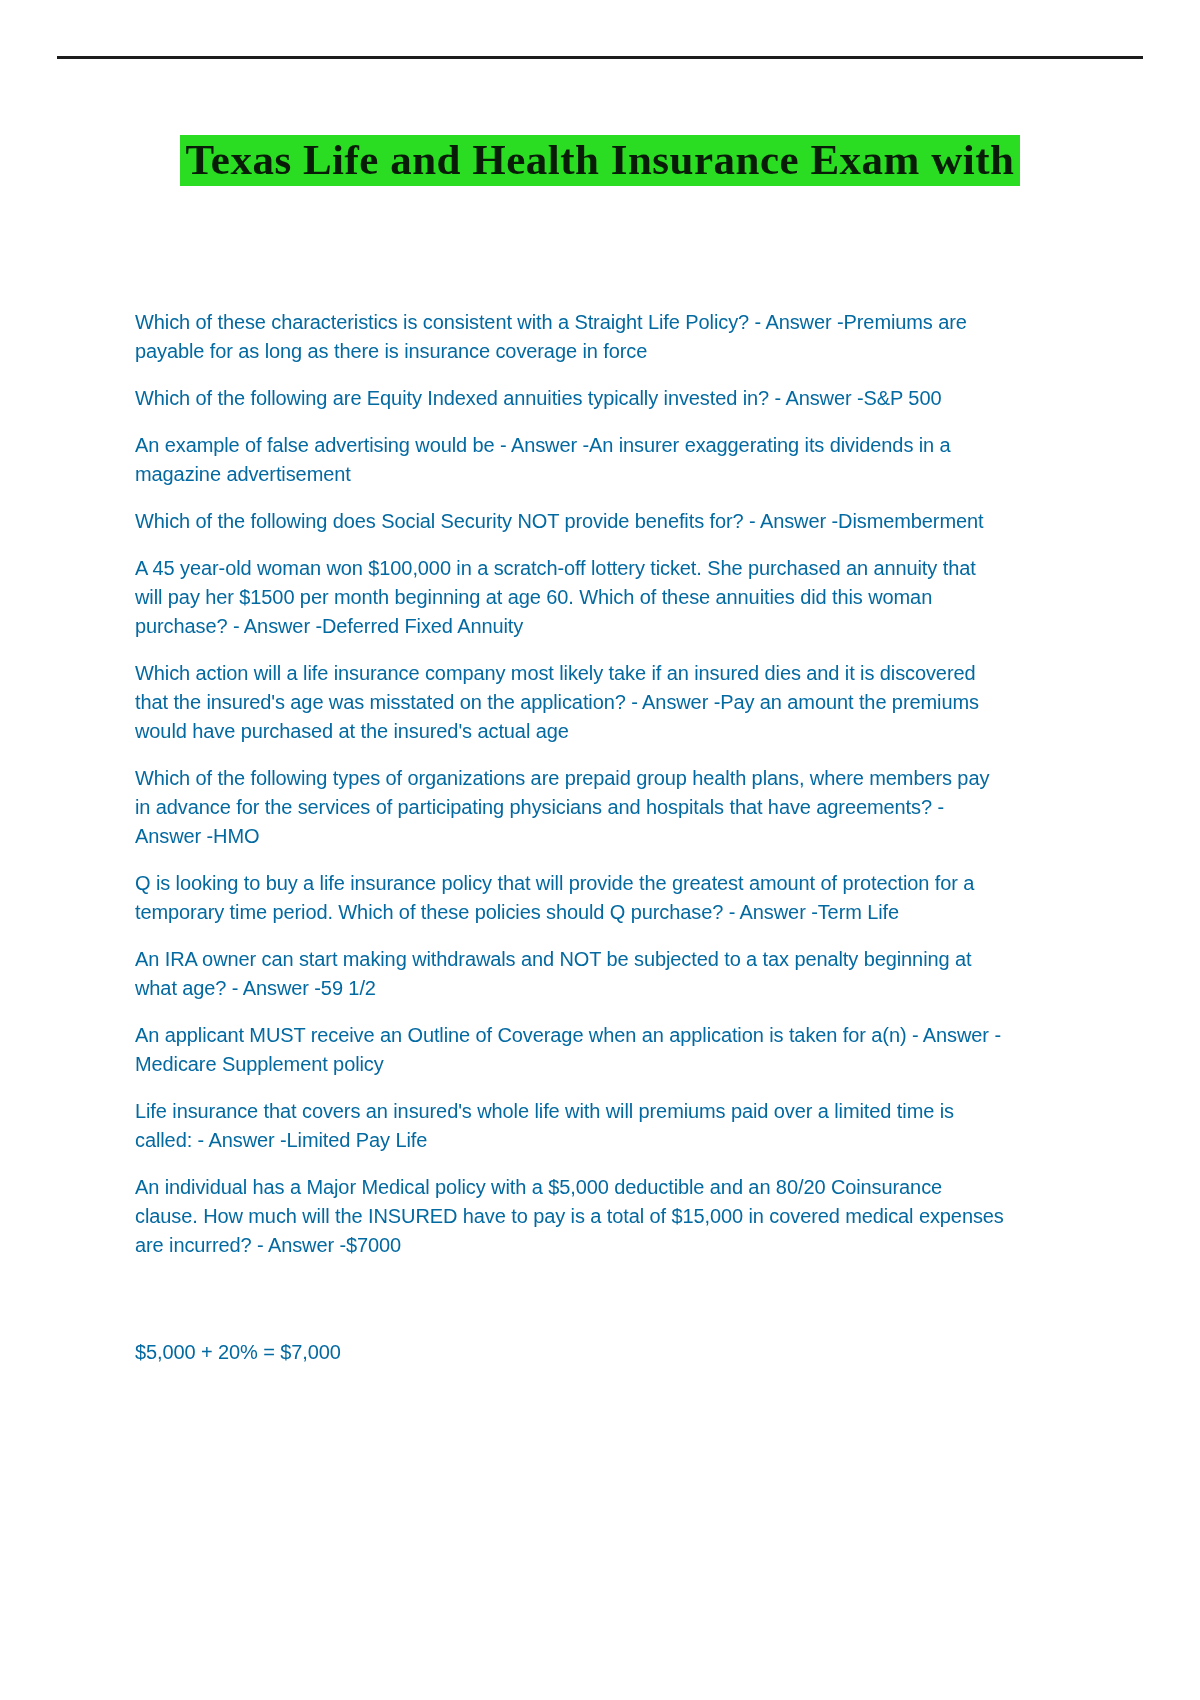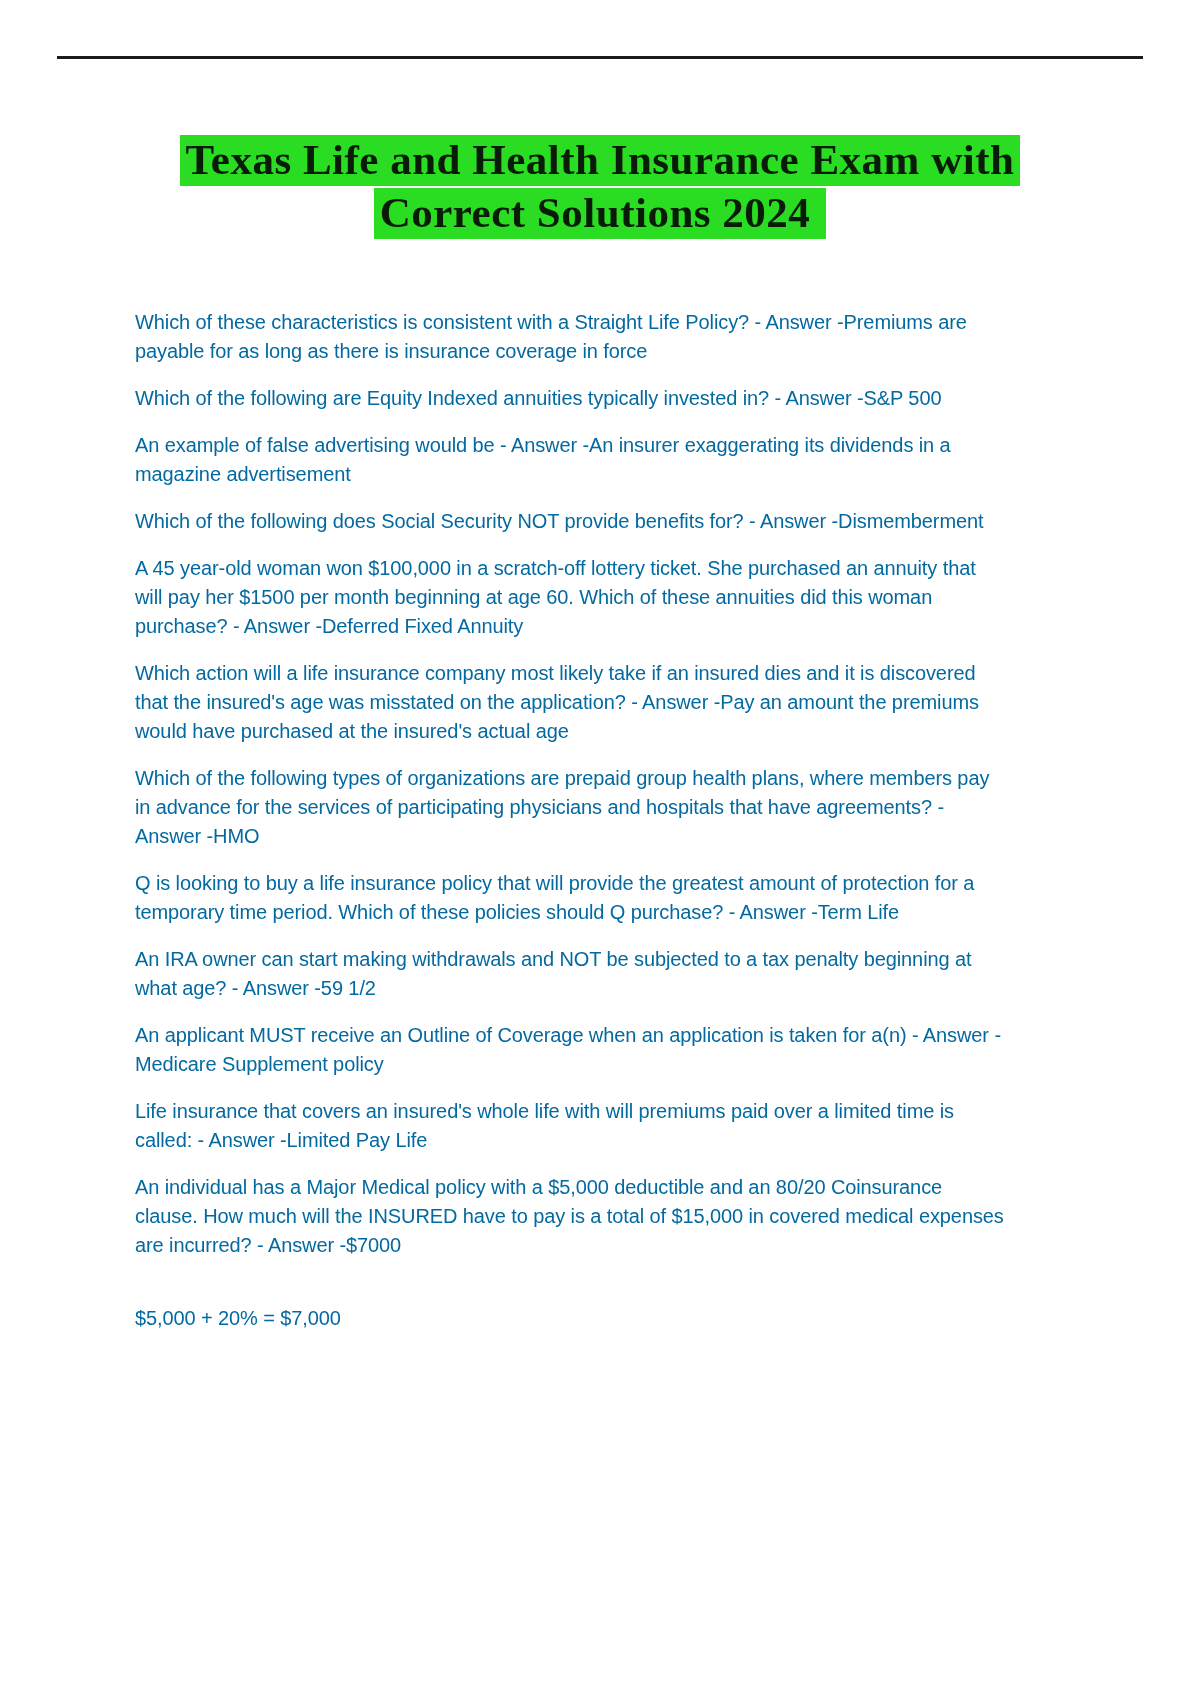--- a/index.html
+++ b/index.html
@@ -51,31 +51,31 @@
     width: 872px;
     font-size: 20px;
     line-height: 29px;
     color: #0369a1;
     letter-spacing: -0.1px;
   }
   .content p {
     margin: 0 0 18px 0;
   }
   .content p.formula {
-    margin-top: 44px;
+    margin-top: 78px;
   }
 </style>
 </head>
 <body>
 
 <div class="page">
 
   <div class="rule top"></div>
 
-  <h1 class="doc-title"><span class="hl first">Texas Life and Health Insurance Exam with</span><br><span class="hl second">Correct Solutions 2024</span></h1>
+  <h1 class="doc-title"><span class="hl first">Texas Life and Health Insurance Exam with</span><br></h1>
 
   <div class="content">
     <p>Which of these characteristics is consistent with a Straight Life Policy? - Answer -Premiums are payable for as long as there is insurance coverage in force</p>
     <p>Which of the following are Equity Indexed annuities typically invested in? - Answer -S&amp;P 500</p>
     <p>An example of false advertising would be - Answer -An insurer exaggerating its dividends in a magazine advertisement</p>
     <p>Which of the following does Social Security NOT provide benefits for? - Answer -Dismemberment</p>
     <p>A 45 year-old woman won $100,000 in a scratch-off lottery ticket. She purchased an annuity that will pay her $1500 per month beginning at age 60. Which of these annuities did this woman purchase? - Answer -Deferred Fixed Annuity</p>
     <p>Which action will a life insurance company most likely take if an insured dies and it is discovered that the insured's age was misstated on the application? - Answer -Pay an amount the premiums would have purchased at the insured's actual age</p>
     <p>Which of the following types of organizations are prepaid group health plans, where members pay in advance for the services of participating physicians and hospitals that have agreements? - Answer -HMO</p>
     <p>Q is looking to buy a life insurance policy that will provide the greatest amount of protection for a temporary time period. Which of these policies should Q purchase? - Answer -Term Life</p>

